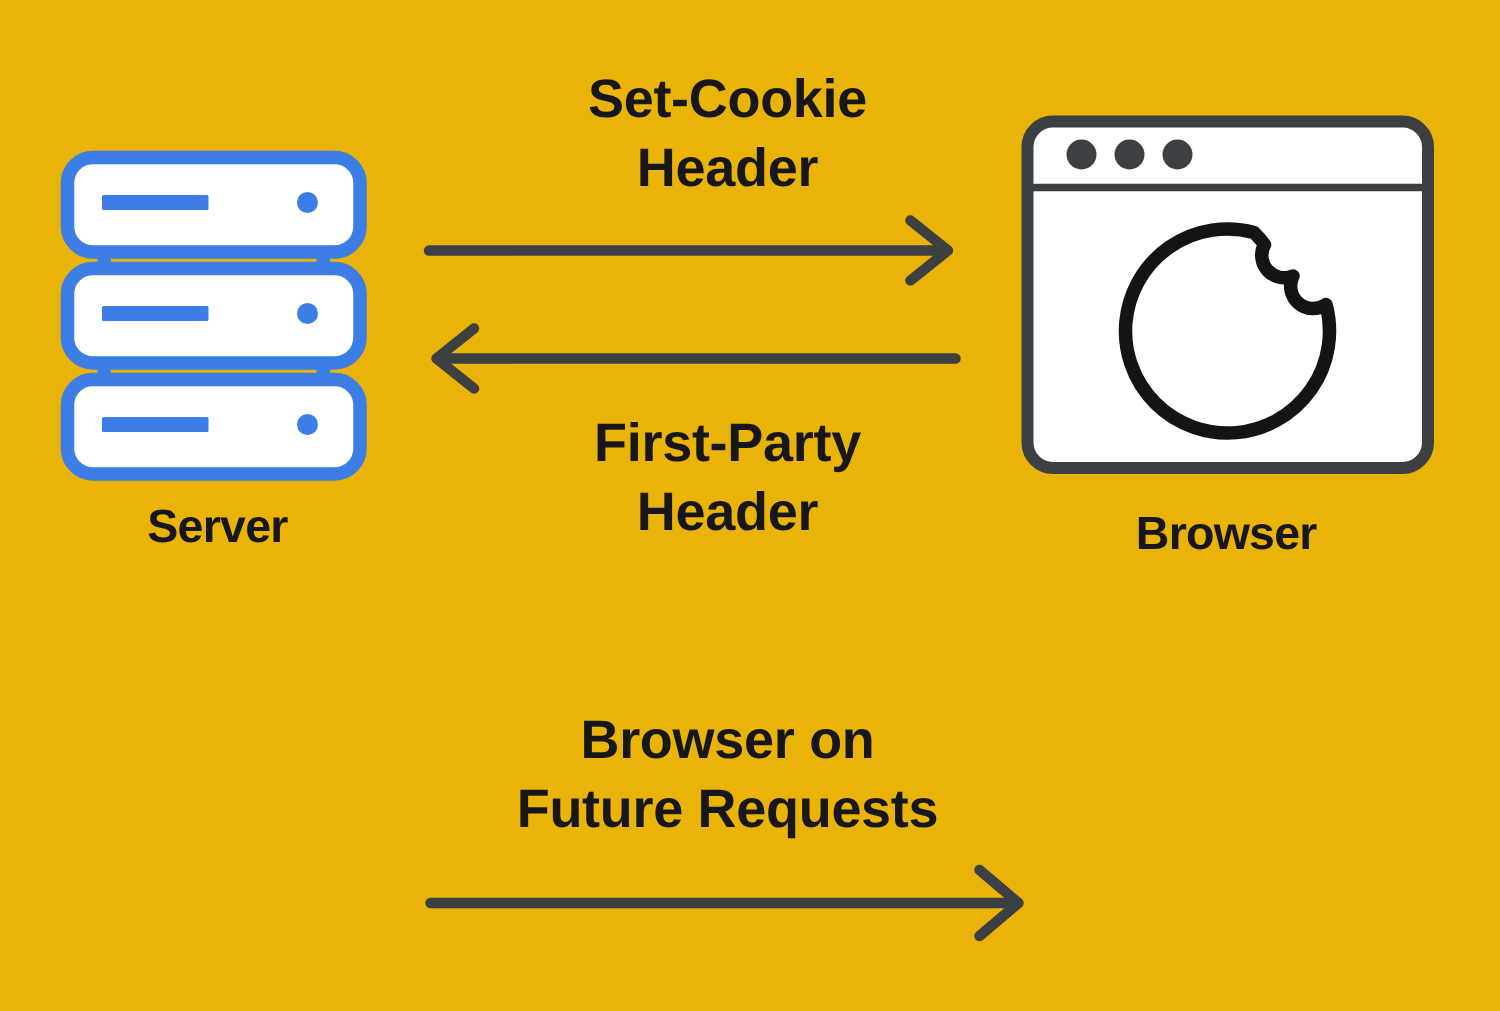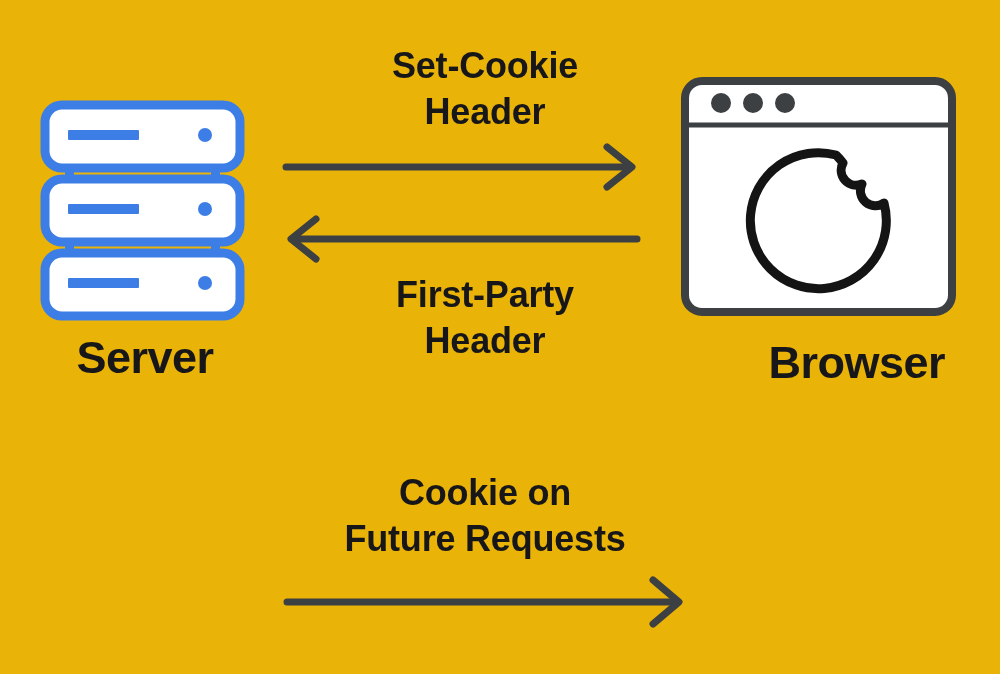--- a/index.html
+++ b/index.html
@@ -29,39 +29,38 @@
     position: absolute;
     text-align: center;
     color: #17171a;
     font-weight: bold;
     letter-spacing: -0.2px;
     line-height: 1.28;
     white-space: pre-line;
     -webkit-font-smoothing: antialiased;
   }
   .node-label {
-    font-size: 45px;
+    font-size: 31px;
     line-height: 1;
     letter-spacing: -0.5px;
   }
   .flow-label {
     font-size: 36px;
   }
 
   
   #server-label {
     left: 15px;
     top: 335px;
     width: 260px;
   }
   #browser-label {
     left: 690px;
     top: 340px;
     width: 255px;
-    text-align: right;
   }
 
   
   #flow-label-top {
     left: 310px;
     top: 43px;
     width: 350px;
   }
   #flow-label-middle {
     left: 310px;
@@ -141,20 +140,20 @@
       <polyline points="653,580 679,602 653,624" fill="none" stroke="#3c4043" stroke-width="7" stroke-linecap="round" stroke-linejoin="round"></polyline>
     </g>
   </svg>
 
   <div class="label flow-label" id="flow-label-top">Set-Cookie
 Header</div>
 
   <div class="label flow-label" id="flow-label-middle">First-Party
 Header</div>
 
-  <div class="label flow-label" id="flow-label-bottom">Cookie on
+  <div class="label flow-label" id="flow-label-bottom">Browser on
 Future Requests</div>
 
   <div class="label node-label" id="server-label">Server</div>
 
   <div class="label node-label" id="browser-label">Browser</div>
 
 </div>
 
 </body></html>

